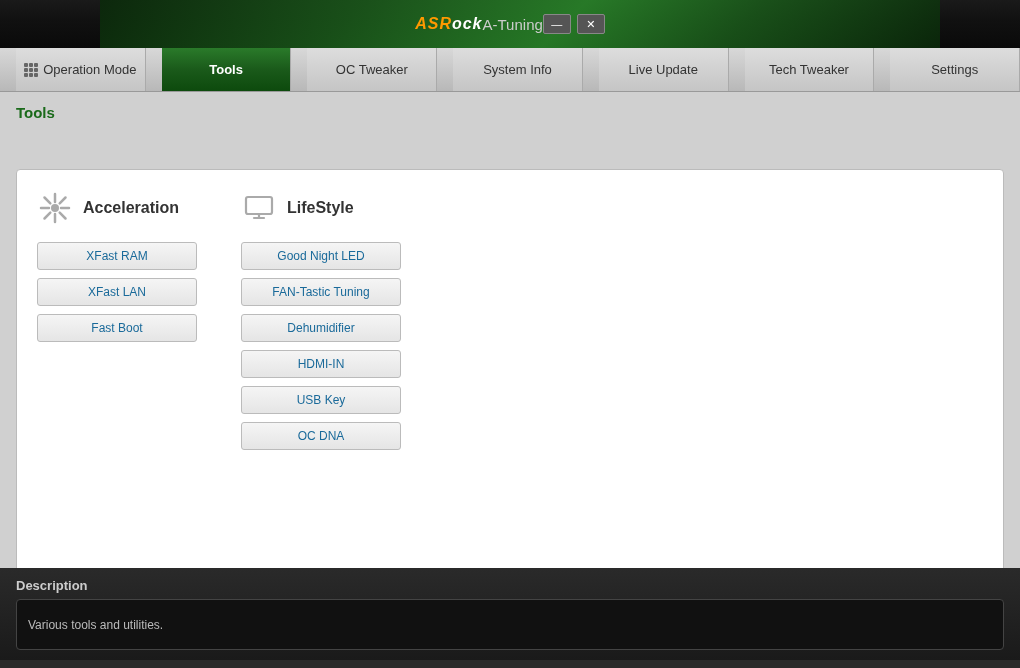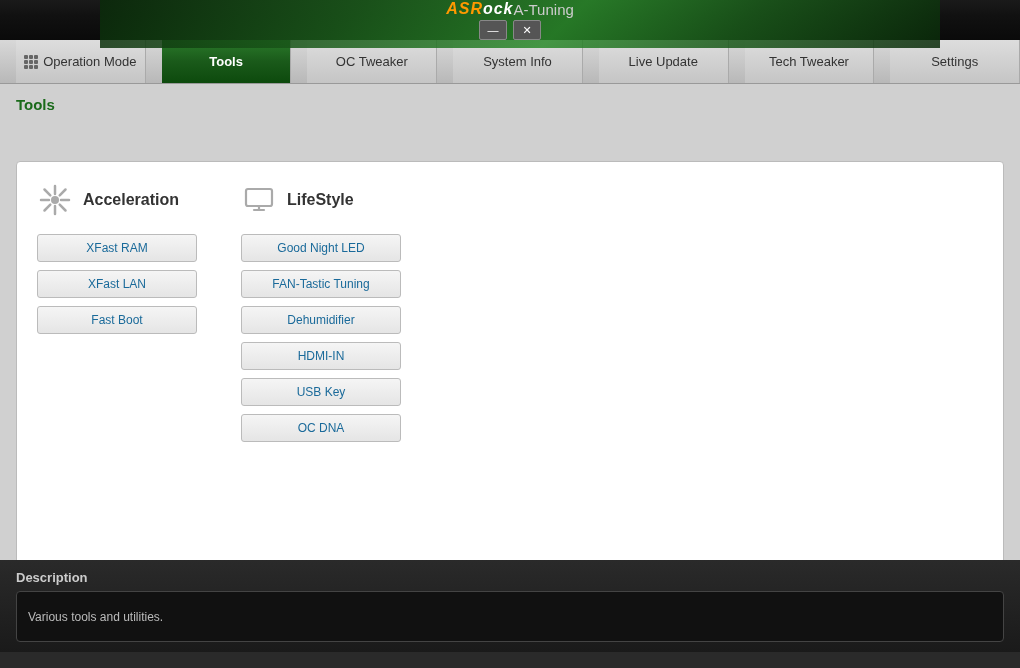--- a/index.html
+++ b/index.html
@@ -8,28 +8,27 @@
       height: 668px;
       background: #2a2a2a;
       font-family: Arial, sans-serif;
       overflow: hidden;
       user-select: none;
     }
 
     
     #titlebar {
       width: 100%;
-      height: 40px;
+      height: 48px;
       background: linear-gradient(180deg, #1a1a1a 0%, #111 40%, #0a0a0a 100%);
       display: flex;
       align-items: center;
-      justify-content: space-between;
+      justify-content: center;
       padding: 0 10px;
       position: relative;
-      flex-direction: column;
     }
     #titlebar-bg {
       position: absolute;
       top: 0; right: 80px; left: 100px;
       height: 48px;
       background: linear-gradient(135deg, #0a2a0a 0%, #1a5a1a 30%, #2a8a2a 55%, #1a5a1a 75%, #0a2a0a 100%);
       opacity: 0.85;
     }
     #logo {
       font-size: 16px;

